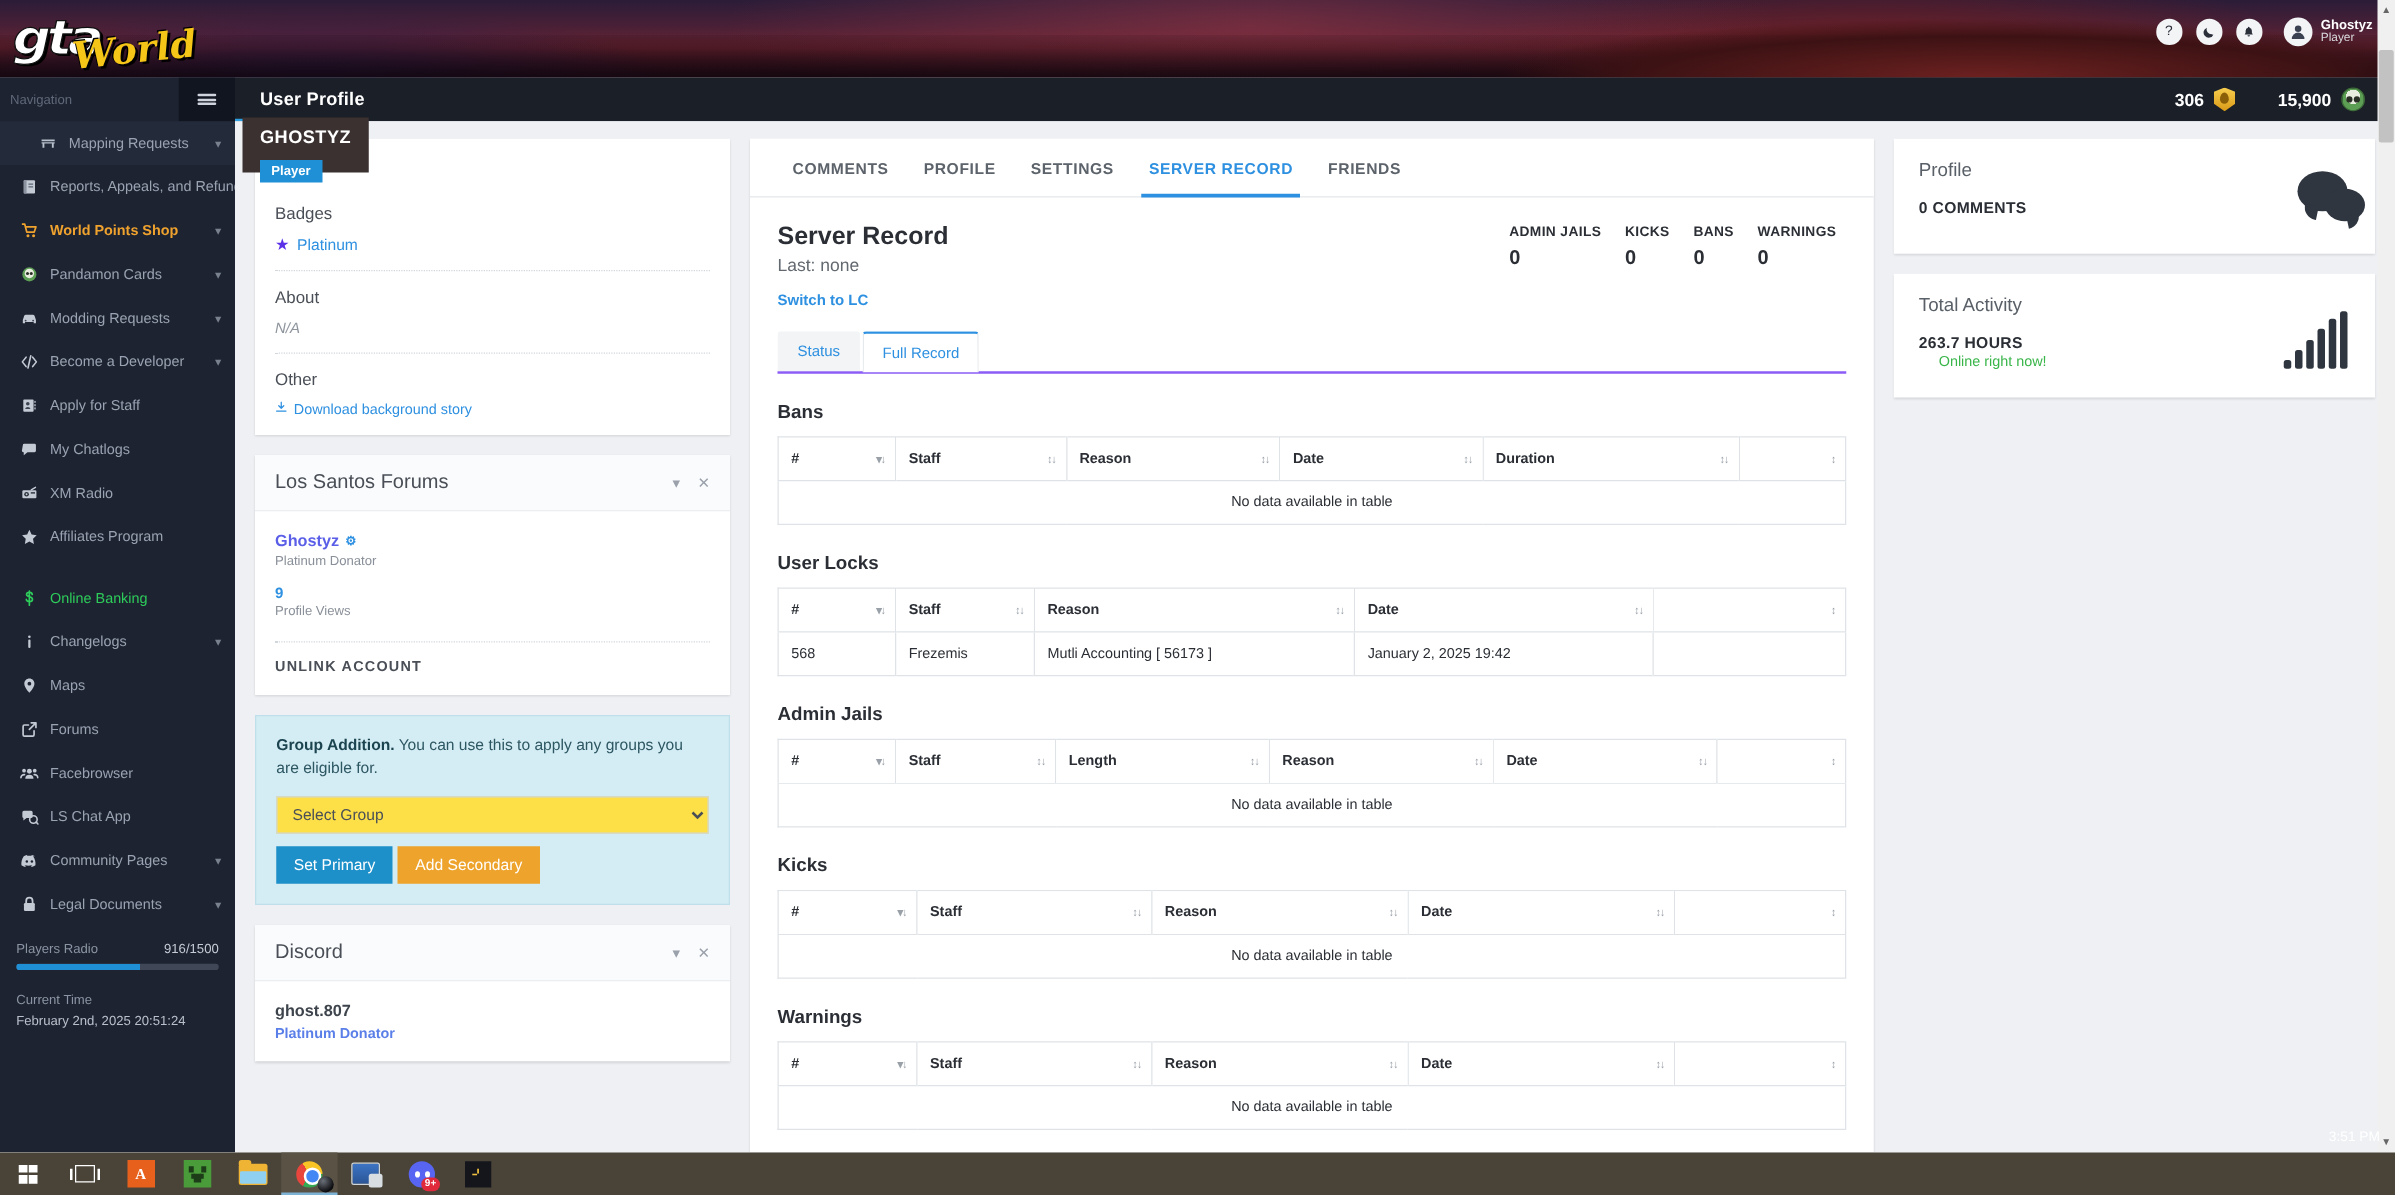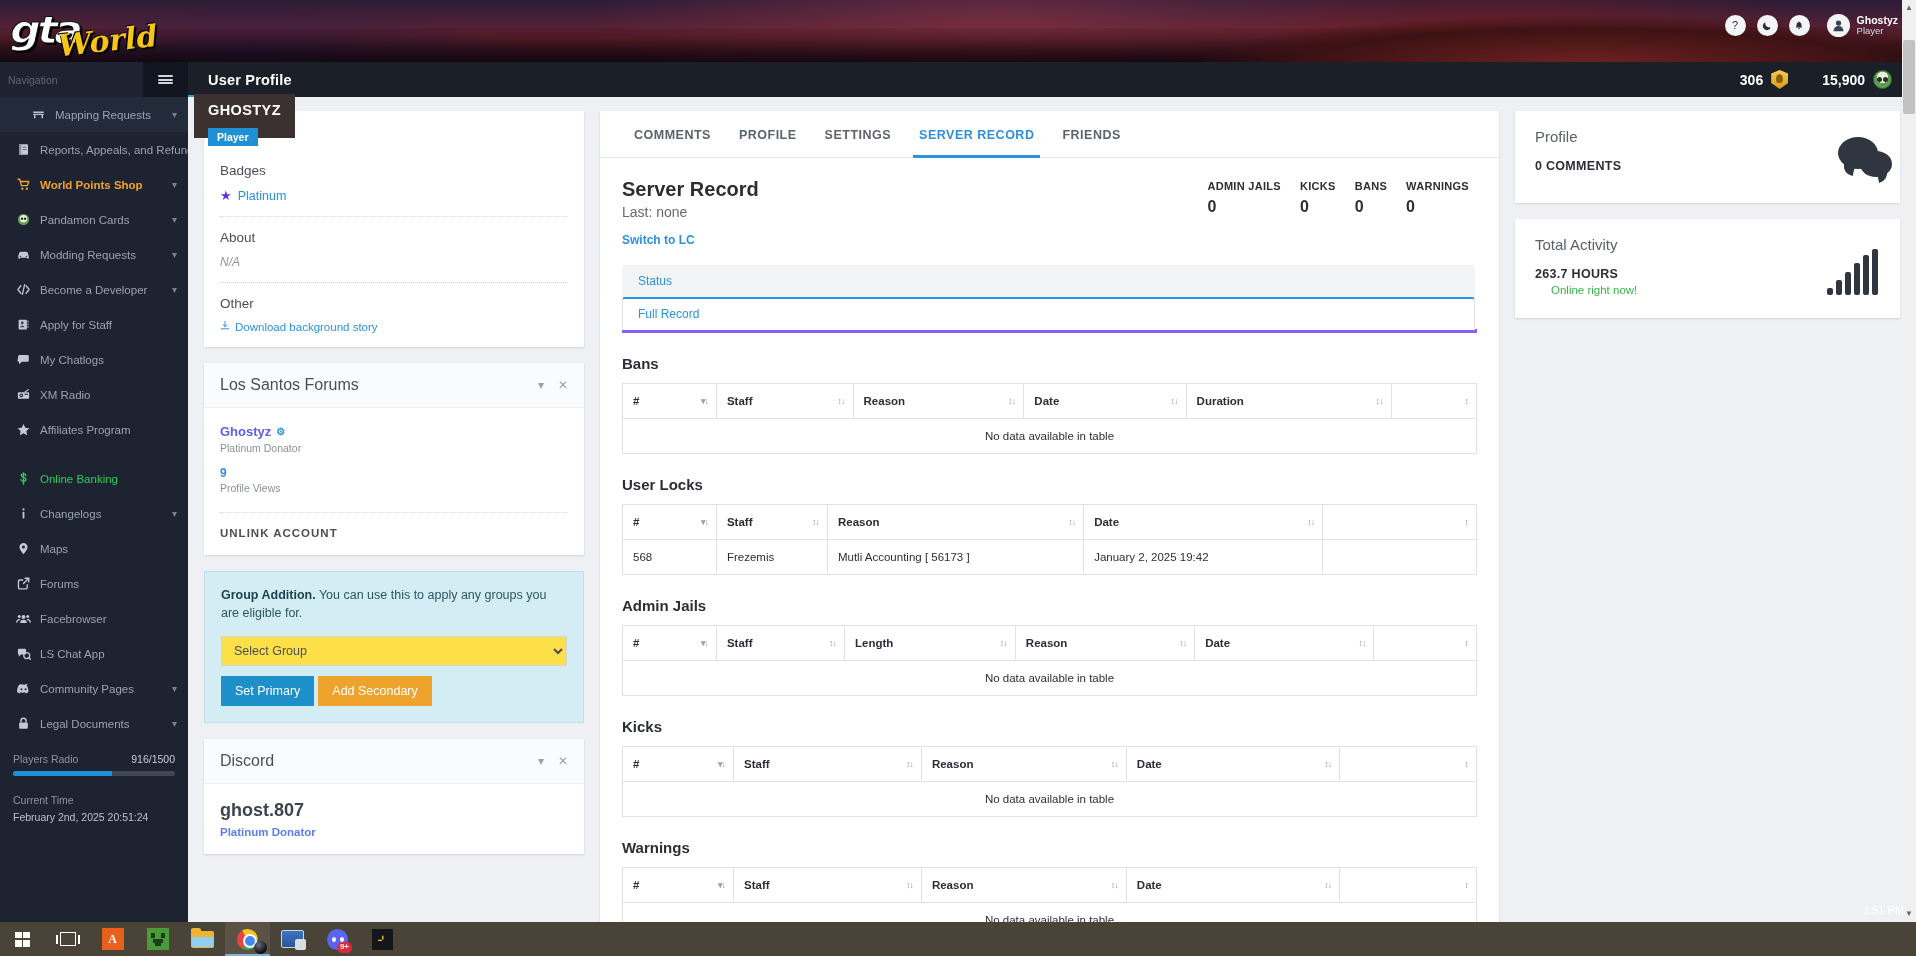--- a/index.html
+++ b/index.html
@@ -184,41 +184,41 @@
     font-size:12.5px; color:#4a4f57; padding:0 8px; font-family:"Liberation Sans", sans-serif;
     margin-bottom:10px; cursor:pointer;
   }
   .ga .btns { display:flex; gap:4px; }
   .btn { border:none; color:#fff; font-size:12.5px; padding:8px 14px; cursor:pointer; font-family:"Liberation Sans", sans-serif; }
   .btn.blue { background:#1d8fc9; }
   .btn.orange { background:#eda32c; }
 
   
   .dc-body{ padding:16px; }
-  .dc-name{ font-size:18px; font-weight:bold; color:#3e444c; }
+  .dc-name{ font-size:13px; font-weight:bold; color:#3e444c; }
   .dc-sub{ font-size:11.5px; font-weight:bold; color:#5b7fe8; margin-top:5px; }
 
   
   .tabs { display:flex; border-bottom:1px solid #e4e8ec; padding:0 20px; background:#fff; }
   .tab {
     padding:17px 14px 15px 14px; font-size:12.5px; font-weight:bold; letter-spacing:.5px;
     color:#5d636b; cursor:pointer; position:relative;
   }
   .tab.active { color:#2e90e0; }
   .tab.active::after{ content:""; position:absolute; left:8px; right:8px; bottom:-1px; height:3px; background:#2e90e0; }
 
   .srv { padding:20px 22px 0 22px; position:relative; }
   .srv h2 { font-size:20px; color:#2b2f35; font-weight:bold; }
   .srv .last { font-size:14px; color:#636970; margin-top:3px; }
   .srv .switch { font-size:12px; color:#2e90e0; margin-top:13px; cursor:pointer; font-weight:bold; }
   .stats { position:absolute; right:30px; top:22px; display:flex; gap:19px; }
   .stat .k { font-size:11px; font-weight:bold; color:#2b2f35; letter-spacing:.3px; }
   .stat .v { font-size:16px; font-weight:bold; color:#2b2f35; margin-top:6px; }
 
-  .subtabs { display:flex; margin:18px 0 0 0; border-bottom:4px solid #8b5cf6;flex-direction:column; }
+  .subtabs { display:flex; margin:18px 0 0 0; border-bottom:2px solid #8b5cf6; }
   .subtab {
     padding:8px 15px; font-size:12px; color:#2e90e0; cursor:pointer;
     border:1px solid transparent; background:#f2f4f6; border-radius:3px 3px 0 0; margin-right:2px;
   }
   .subtab.active { background:#fff; border-color:#dde2e7; border-bottom-color:#fff; margin-bottom:-1px; color:#2e90e0; border-top:2px solid #2e90e0; }
 
   .tbl-block { padding:0 22px 0 22px; }
   .tbl-title { font-size:15px; color:#2b2f35; font-weight:bold; margin:22px 0 11px 0; }
   table.dt { width:100%; border-collapse:collapse; border:1px solid #dfe3e8; table-layout:fixed; }
   table.dt th {

